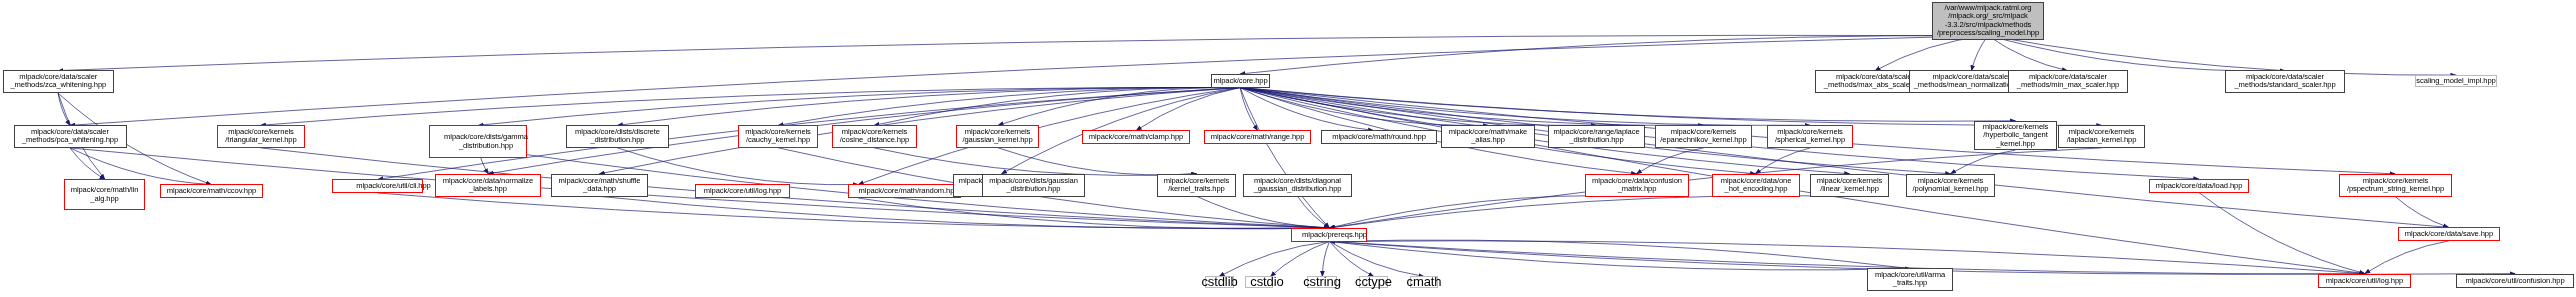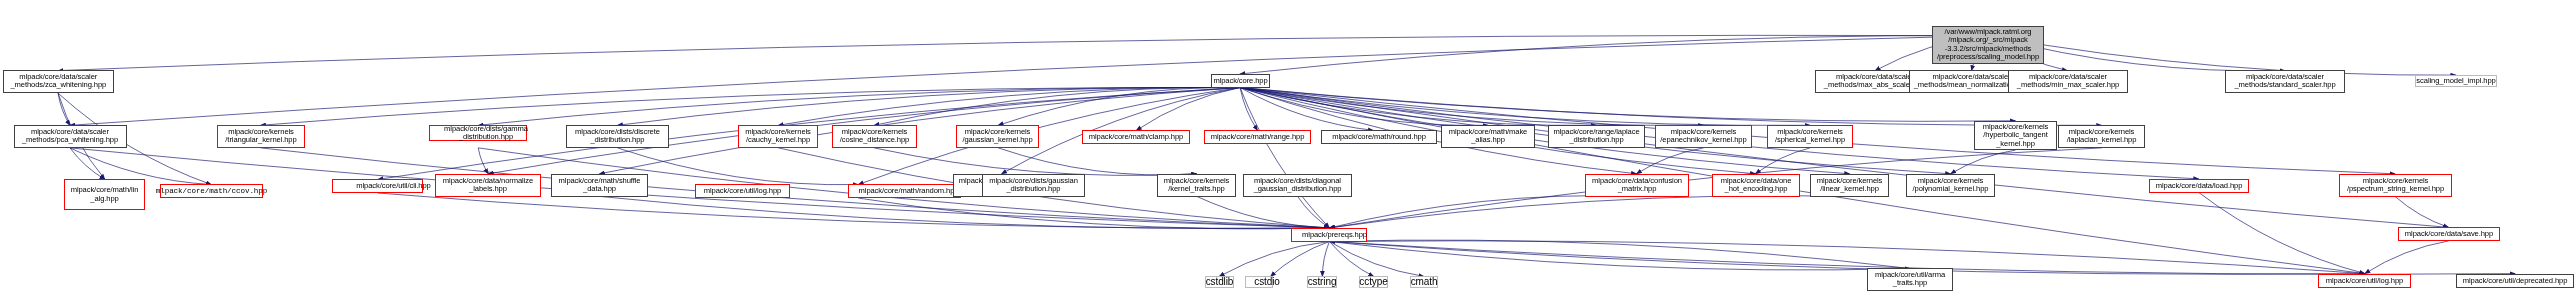--- a/index.html
+++ b/index.html
@@ -21,21 +21,21 @@
     color:#000000;
     background:#ffffff;
     white-space:pre;
     letter-spacing:-0.1px;
     z-index:5;
   }
   .node.black{border:0.6px solid #404040;}
   .node.red{border:0.9px solid #ff0000;}
   .node.grey{border:0.6px solid #bbbbbb;}
   .node.root{border:0.6px solid #404040;background:#bfbfbf;}
-  .node.sys{border:0.6px solid #bbbbbb;font-size:10px;}
+  .node.sys{border:0.6px solid #bbbbbb;font-size:13px;}
 </style>
 </head>
 <body>
 
 <div id="graph">
   <svg id="edges" xmlns="http://www.w3.org/2000/svg" viewBox="0 0 4568 528" width="2576" height="298">
     <defs>
       <marker id="ah" markerWidth="9" markerHeight="7" refX="8" refY="3.5" orient="auto">
         <path d="M0,0 L9,3.5 L0,7 z" fill="#191970"></path>
       </marker>
@@ -111,41 +111,41 @@
         <path d="M1522,351 Q1937.34430279759,415.42377382289794 2357.5,404" marker-end="url(#ah)"></path>
         <path d="M1063,348 Q1708.6076580946815,413.9644927934779 2357.5,404" marker-end="url(#ah)"></path>
         <path d="M2122,348 Q2234.15,399.55 2357.5,404" marker-end="url(#ah)"></path>
         <path d="M2301,348 Q2323.65,381.65 2357.5,404" marker-end="url(#ah)"></path>
         <path d="M2902,348 Q2625.862334043412,338.1993908328187 2357.5,404" marker-end="url(#ah)"></path>
         <path d="M3280,348 Q2816.447463511254,338.0698230202126 2357.5,404" marker-end="url(#ah)"></path>
         <path d="M3387,476 Q2874.0198112427156,414.041235950506 2357.5,428" marker-end="url(#ah)"></path>
       </g>
   </svg>
   <div id="node-layer">
-      <div class="node root" style="left: 1932px; top: 1.7px; width: 112px; height: 38px; margin-top: 24px;">/var/www/mlpack.ratml.org
+      <div class="node root" style="left: 1932px; top: 1.7px; width: 112px; height: 38px;">/var/www/mlpack.ratml.org
 /mlpack.org/_src/mlpack
 -3.3.2/src/mlpack/methods
 /preprocess/scaling_model.hpp</div>
       <div class="node black" style="left: 2.8px; top: 70px; width: 111px; height: 22.6px;">mlpack/core/data/scaler
 _methods/zca_whitening.hpp</div>
       <div class="node black" style="left: 1211px; top: 74px; width: 59px; height: 13.5px;">mlpack/core.hpp</div>
       <div class="node black" style="left: 1815px; top: 70px; width: 120px; height: 22.6px;">mlpack/core/data/scaler
 _methods/max_abs_scaler.hpp</div>
       <div class="node black" style="left: 1909px; top: 70px; width: 125px; height: 22.6px;">mlpack/core/data/scaler
 _methods/mean_normalization.hpp</div>
       <div class="node black" style="left: 2008px; top: 70px; width: 120px; height: 22.6px;">mlpack/core/data/scaler
 _methods/min_max_scaler.hpp</div>
       <div class="node black" style="left: 2225px; top: 70px; width: 120px; height: 22.6px;">mlpack/core/data/scaler
 _methods/standard_scaler.hpp</div>
       <div class="node grey" style="left: 2415px; top: 75px; width: 82px; height: 12.4px;">scaling_model_impl.hpp</div>
       <div class="node black" style="left: 13.5px; top: 125px; width: 113px; height: 22.6px;">mlpack/core/data/scaler
 _methods/pca_whitening.hpp</div>
       <div class="node red" style="left: 217px; top: 125px; width: 88px; height: 22.6px;">mlpack/core/kernels
 /triangular_kernel.hpp</div>
-      <div class="node red" style="left: 429px; top: 125px; width: 98px; height: 16px; padding-left: 16px;">mlpack/core/dists/gamma
+      <div class="node red" style="left: 429px; top: 125px; width: 98px; height: 33px; padding-left: 16px;">mlpack/core/dists/gamma
 _distribution.hpp</div>
       <div class="node black" style="left: 566px; top: 125px; width: 103px; height: 22.6px;">mlpack/core/dists/discrete
 _distribution.hpp</div>
       <div class="node red" style="left: 738px; top: 125px; width: 80px; height: 22.6px;">mlpack/core/kernels
 /cauchy_kernel.hpp</div>
       <div class="node red" style="left: 832px; top: 125px; width: 85px; height: 22.6px;">mlpack/core/kernels
 /cosine_distance.hpp</div>
       <div class="node red" style="left: 956px; top: 125px; width: 83px; height: 22.6px;">mlpack/core/kernels
 /gaussian_kernel.hpp</div>
       <div class="node red" style="left: 1082px; top: 130px; width: 108px; height: 13.5px;">mlpack/core/math/clamp.hpp</div>
@@ -164,21 +164,21 @@
 _kernel.hpp</div>
       <div class="node black" style="left: 2058px; top: 125px; width: 87px; height: 22.6px;">mlpack/core/kernels
 /laplacian_kernel.hpp</div>
       <div class="node red" style="left: 332px; top: 179px; width: 91px; height: 13.5px; padding-left: 32px;">mlpack/core/util/cli.hpp</div>
       <div class="node red" style="left: 435px; top: 174px; width: 106px; height: 22.6px;">mlpack/core/data/normalize
 _labels.hpp</div>
       <div class="node black" style="left: 551px; top: 174px; width: 97px; height: 22.6px;">mlpack/core/math/shuffle
 _data.hpp</div>
       <div class="node red" style="left: 64px; top: 179px; width: 81px; height: 31px;">mlpack/core/math/lin
 _alg.hpp</div>
-      <div class="node red" style="left: 160px; top: 184px; width: 103px; height: 13.5px; font-family: Liberation Mono, monospace;">mlpack/core/math/ccov.hpp</div>
+      <div class="node red" style="left: 160px; top: 184px; width: 103px; height: 13.5px;">mlpack/core/math/ccov.hpp</div>
       <div class="node red" style="left: 695px; top: 184px; width: 95px; height: 13.5px;">mlpack/core/util/log.hpp</div>
       <div class="node red" style="left: 848px; top: 184px; width: 113px; height: 13.5px; padding-left: 8px;">mlpack/core/math/random.hpp</div>
       <div class="node black" style="left: 953px; top: 174px; width: 97px; height: 22.6px;">mlpack/core/math/random
 _basis.hpp</div>
       <div class="node black" style="left: 982px; top: 174px; width: 103px; height: 22.6px;">mlpack/core/dists/gaussian
 _distribution.hpp</div>
       <div class="node black" style="left: 1157px; top: 174px; width: 79px; height: 22.6px;">mlpack/core/kernels
 /kernel_traits.hpp</div>
       <div class="node black" style="left: 1243px; top: 174px; width: 109px; height: 22.6px;">mlpack/core/dists/diagonal
 _gaussian_distribution.hpp</div>
@@ -191,21 +191,21 @@
       <div class="node black" style="left: 1906px; top: 174px; width: 89px; height: 22.6px;">mlpack/core/kernels
 /polynomial_kernel.hpp</div>
       <div class="node red" style="left: 2149px; top: 179px; width: 100px; height: 13.5px;">mlpack/core/data/load.hpp</div>
       <div class="node red" style="left: 2339px; top: 174px; width: 113px; height: 22.6px;">mlpack/core/kernels
 /pspectrum_string_kernel.hpp</div>
       <div class="node red" style="left: 1291px; top: 228px; width: 76px; height: 13.5px; padding-left: 11px;">mlpack/prereqs.hpp</div>
       <div class="node red" style="left: 2398px; top: 227px; width: 102px; height: 13.5px;">mlpack/core/data/save.hpp</div>
       <div class="node black" style="left: 1867px; top: 268px; width: 86px; height: 22.6px;">mlpack/core/util/arma
 _traits.hpp</div>
       <div class="node red" style="left: 2318px; top: 274px; width: 93px; height: 13.5px;">mlpack/core/util/log.hpp</div>
-      <div class="node black" style="left: 2456px; top: 274px; width: 118px; height: 13.5px;">mlpack/core/util/deprecated.hpp</div>
+      <div class="node black" style="left: 2456px; top: 274px; width: 118px; height: 13.5px;">mlpack/core/util/confusion.hpp</div>
       <div class="node sys" style="left: 1205px; top: 276px; width: 29px; height: 12.4px;">cstdlib</div>
       <div class="node sys" style="left: 1245px; top: 276px; width: 28px; height: 12.4px; padding-left: 16px;">cstdio</div>
       <div class="node sys" style="left: 1307px; top: 276px; width: 30px; height: 12.4px;">cstring</div>
       <div class="node sys" style="left: 1359px; top: 276px; width: 29px; height: 12.4px;">cctype</div>
       <div class="node sys" style="left: 1410px; top: 276px; width: 28px; height: 12.4px;">cmath</div>
     </div>
 </div>
 
 
 </body></html>

